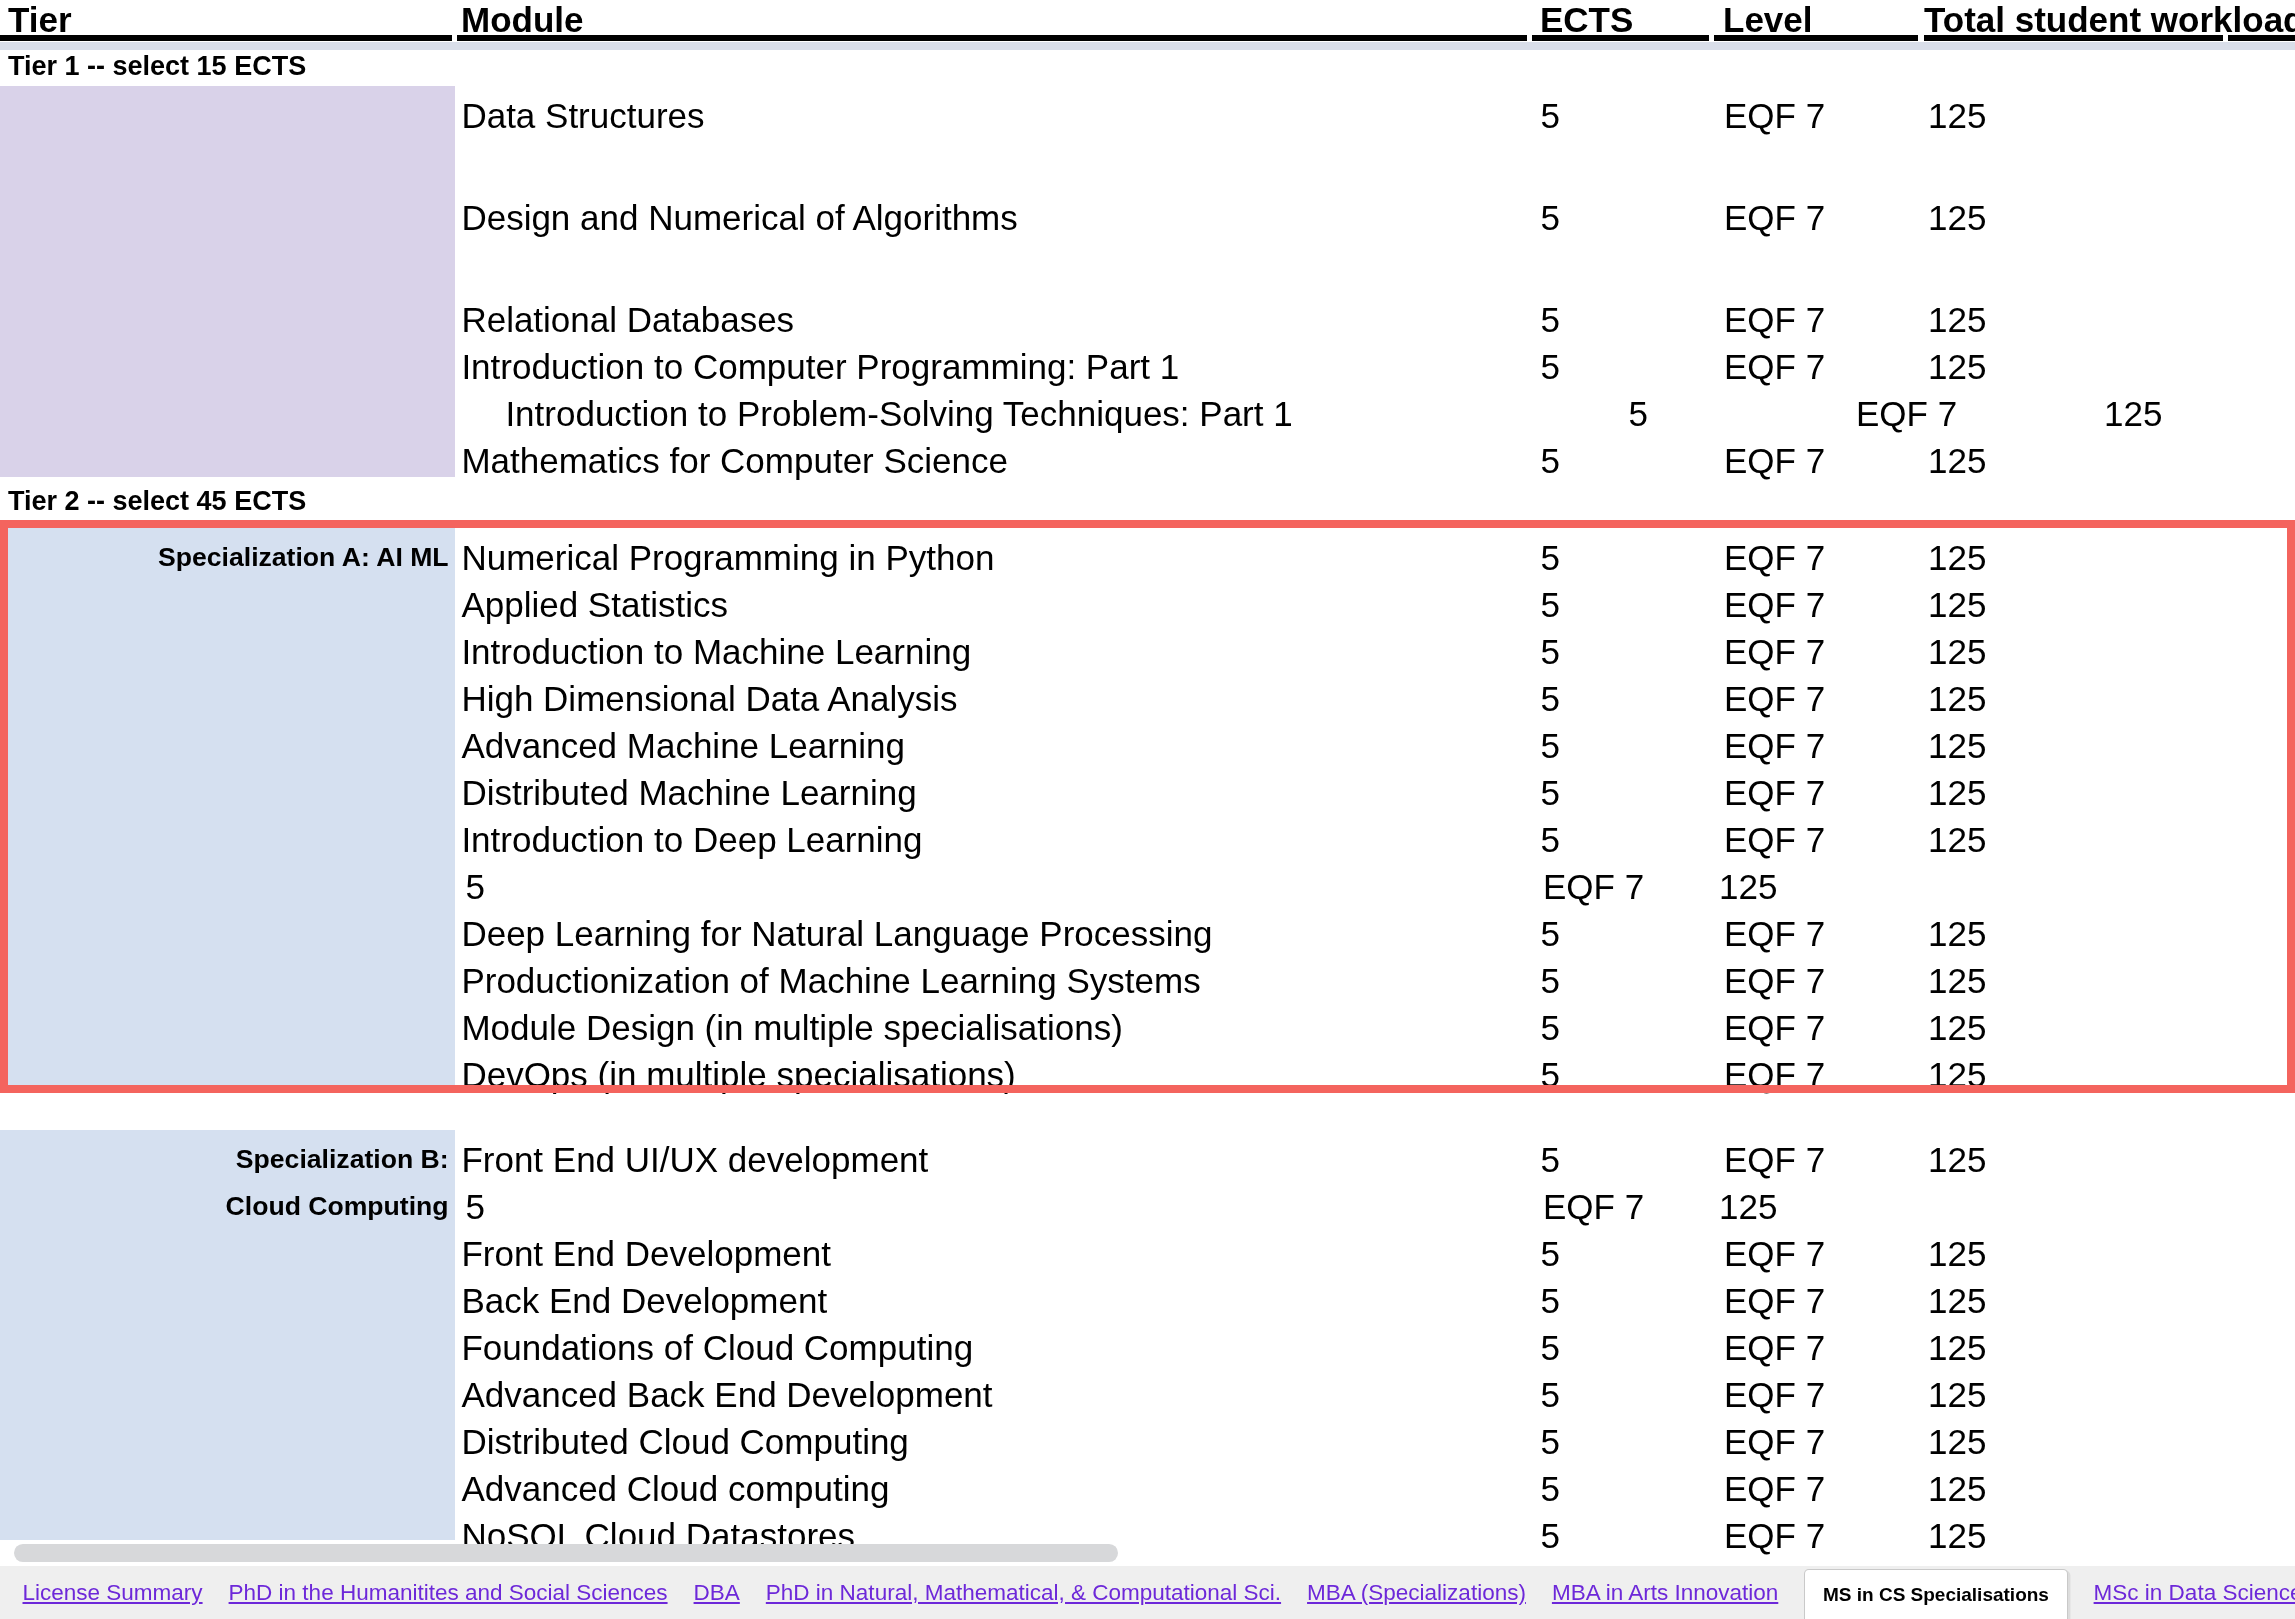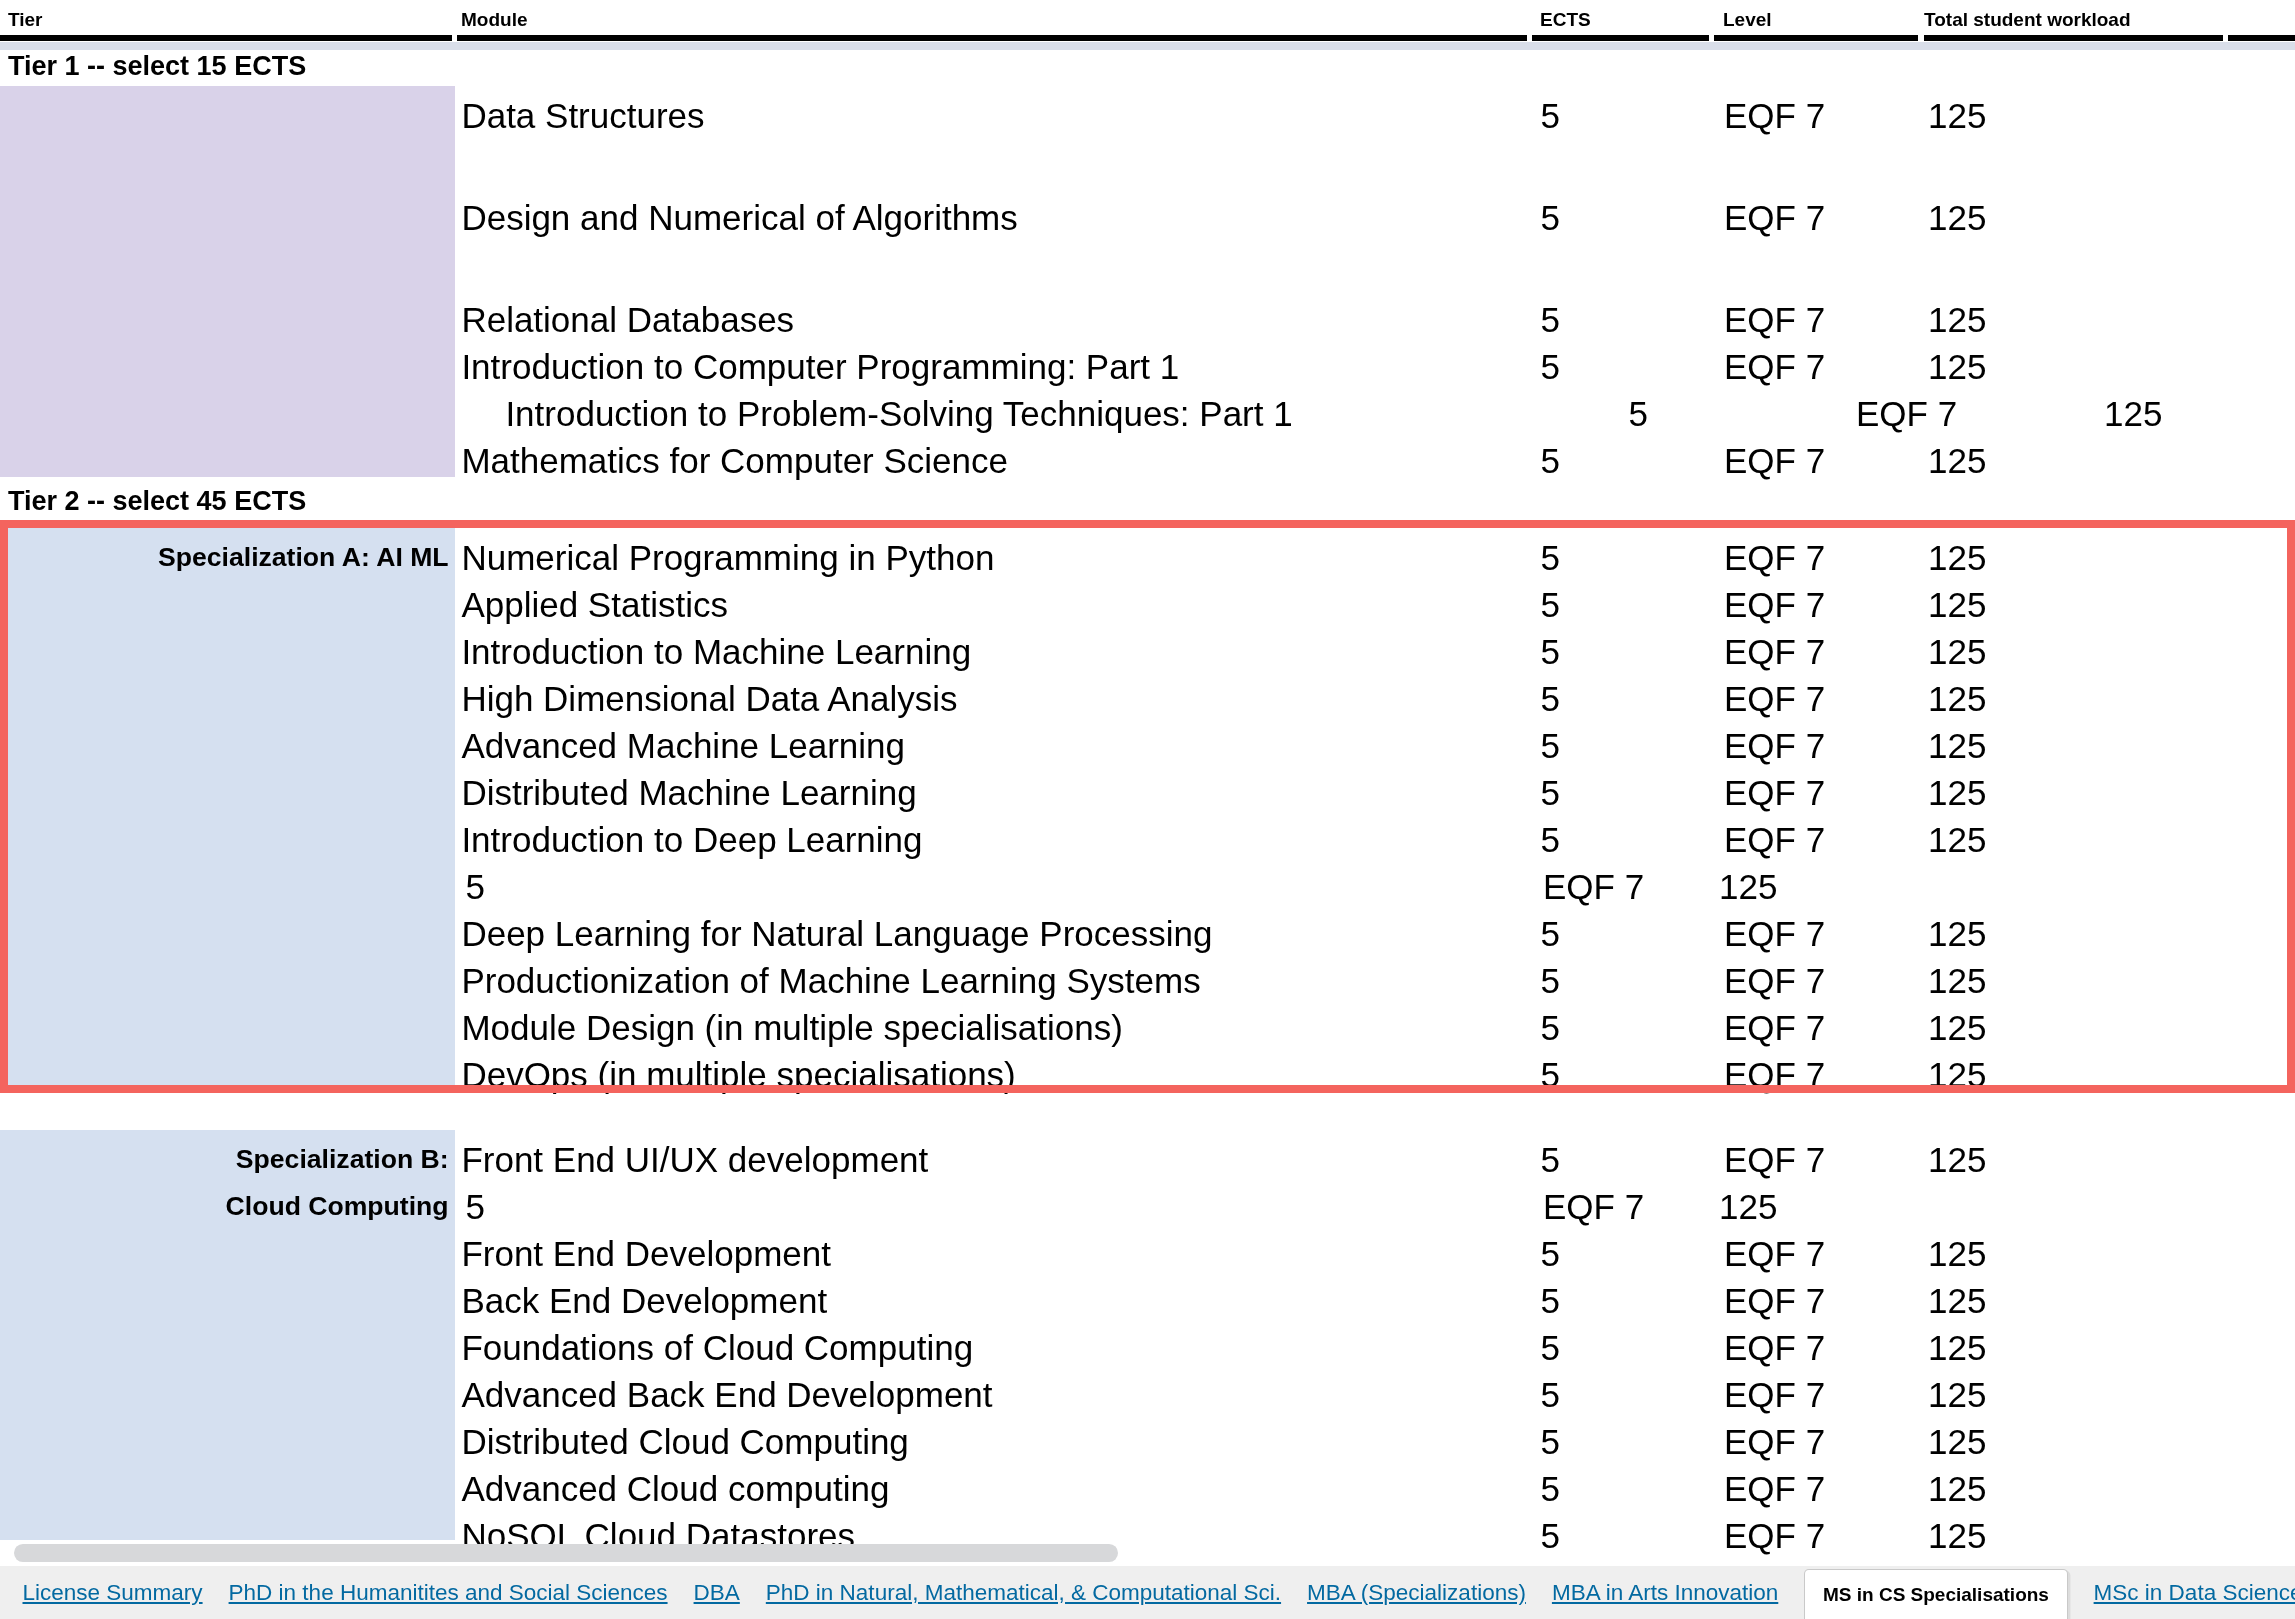--- a/index.html
+++ b/index.html
@@ -1,21 +1,21 @@
 <!DOCTYPE html>
 <html style="font-size:13px"><head>
 <meta charset="utf-8">
 <style>
   html,body{margin:0;padding:0;background:#fff;}
   #page{position:relative;width:2295px;height:1619px;overflow:hidden;
         font-family:"Liberation Sans","DejaVu Sans",sans-serif;color:#000;background:#fff;}
 
   
   .col-header{position:absolute;top:0;height:35px;line-height:39px;
-              font-size:19px;font-weight:700;white-space:nowrap;}
+              font-size:35px;font-weight:700;white-space:nowrap;}
   .hdr-seg{position:absolute;top:35px;height:6.4px;background:#000;}
   #freeze-band{position:absolute;top:42px;left:0;width:2295px;height:8px;background:#d9dee9;}
 
   
   .tier-header{position:absolute;left:8px;font-size:27px;font-weight:700;
                line-height:37px;white-space:nowrap;}
 
   
   .tier-block{position:absolute;left:0;width:455px;}
 
@@ -35,21 +35,21 @@
                  border:8px solid #f4645e;box-sizing:border-box;z-index:5;pointer-events:none;}
 
   
   #hscrollbar{position:absolute;left:13.7px;top:1544px;width:1104px;height:17.7px;
               border-radius:8.9px;background:#d7d8da;z-index:8;}
 
   
   #tab-bar{position:absolute;left:0;top:1566px;width:2295px;height:53px;background:#efefef;
            display:flex;align-items:center;gap:26px;padding-left:22.5px;box-sizing:border-box;
            z-index:9;white-space:nowrap;overflow:hidden;}
-  .tab-link{color:#0369a1;text-decoration:underline;font-size:22.5px;cursor:pointer;flex:0 0 auto;}
+  .tab-link{color:#6d28d9;text-decoration:underline;font-size:22.5px;cursor:pointer;flex:0 0 auto;}
   .tab-active{align-self:flex-end;height:50px;line-height:50px;background:#fff;
               border:1.6px solid #c9c9c9;border-bottom:none;border-radius:4.8px 4.8px 0 0;
               box-shadow:2.4px 1.6px 0 rgba(0,0,0,0.08);
               font-size:19px;font-weight:700;padding:0 17.7px;flex:0 0 auto;box-sizing:border-box;}
 </style>
 </head>
 <body>
 
 <div id="page">
 

